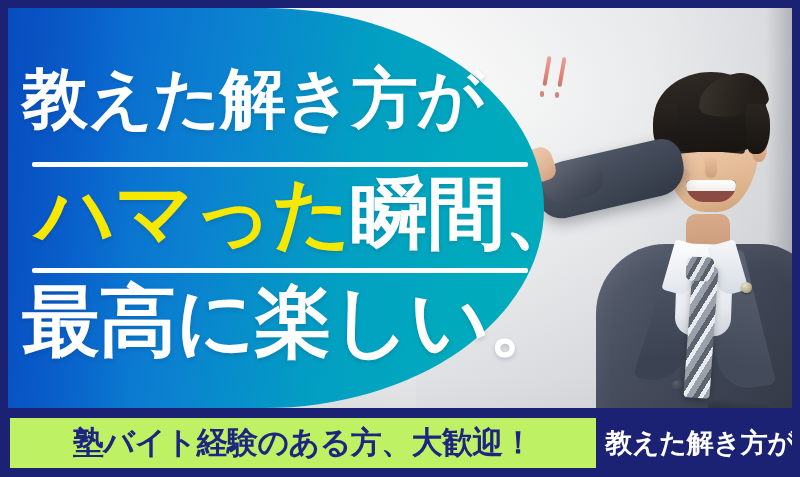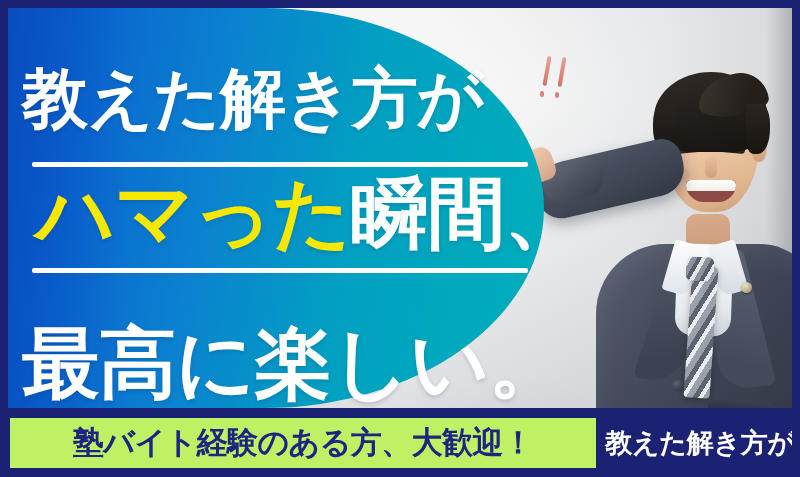--- a/index.html
+++ b/index.html
@@ -289,21 +289,20 @@
     font-size:78px;
     letter-spacing:-0.015em;
   }
   .hl-2 .accent { color:#f6e800;margin-left:14px; }
   .hl-2 .plain  { color:#ffffff; }
   .hl-3 {
     top:274px;
     font-size:78px;
     color:#ffffff;
     letter-spacing:-0.015em;
-    margin-top:42px;
   }
   .rule {
     position:absolute;
     height:5px;
     background:#ffffff;
     border-radius:2px;
     left:24px;
     width:496px;
   }
   .rule-1 { top:154px; }

